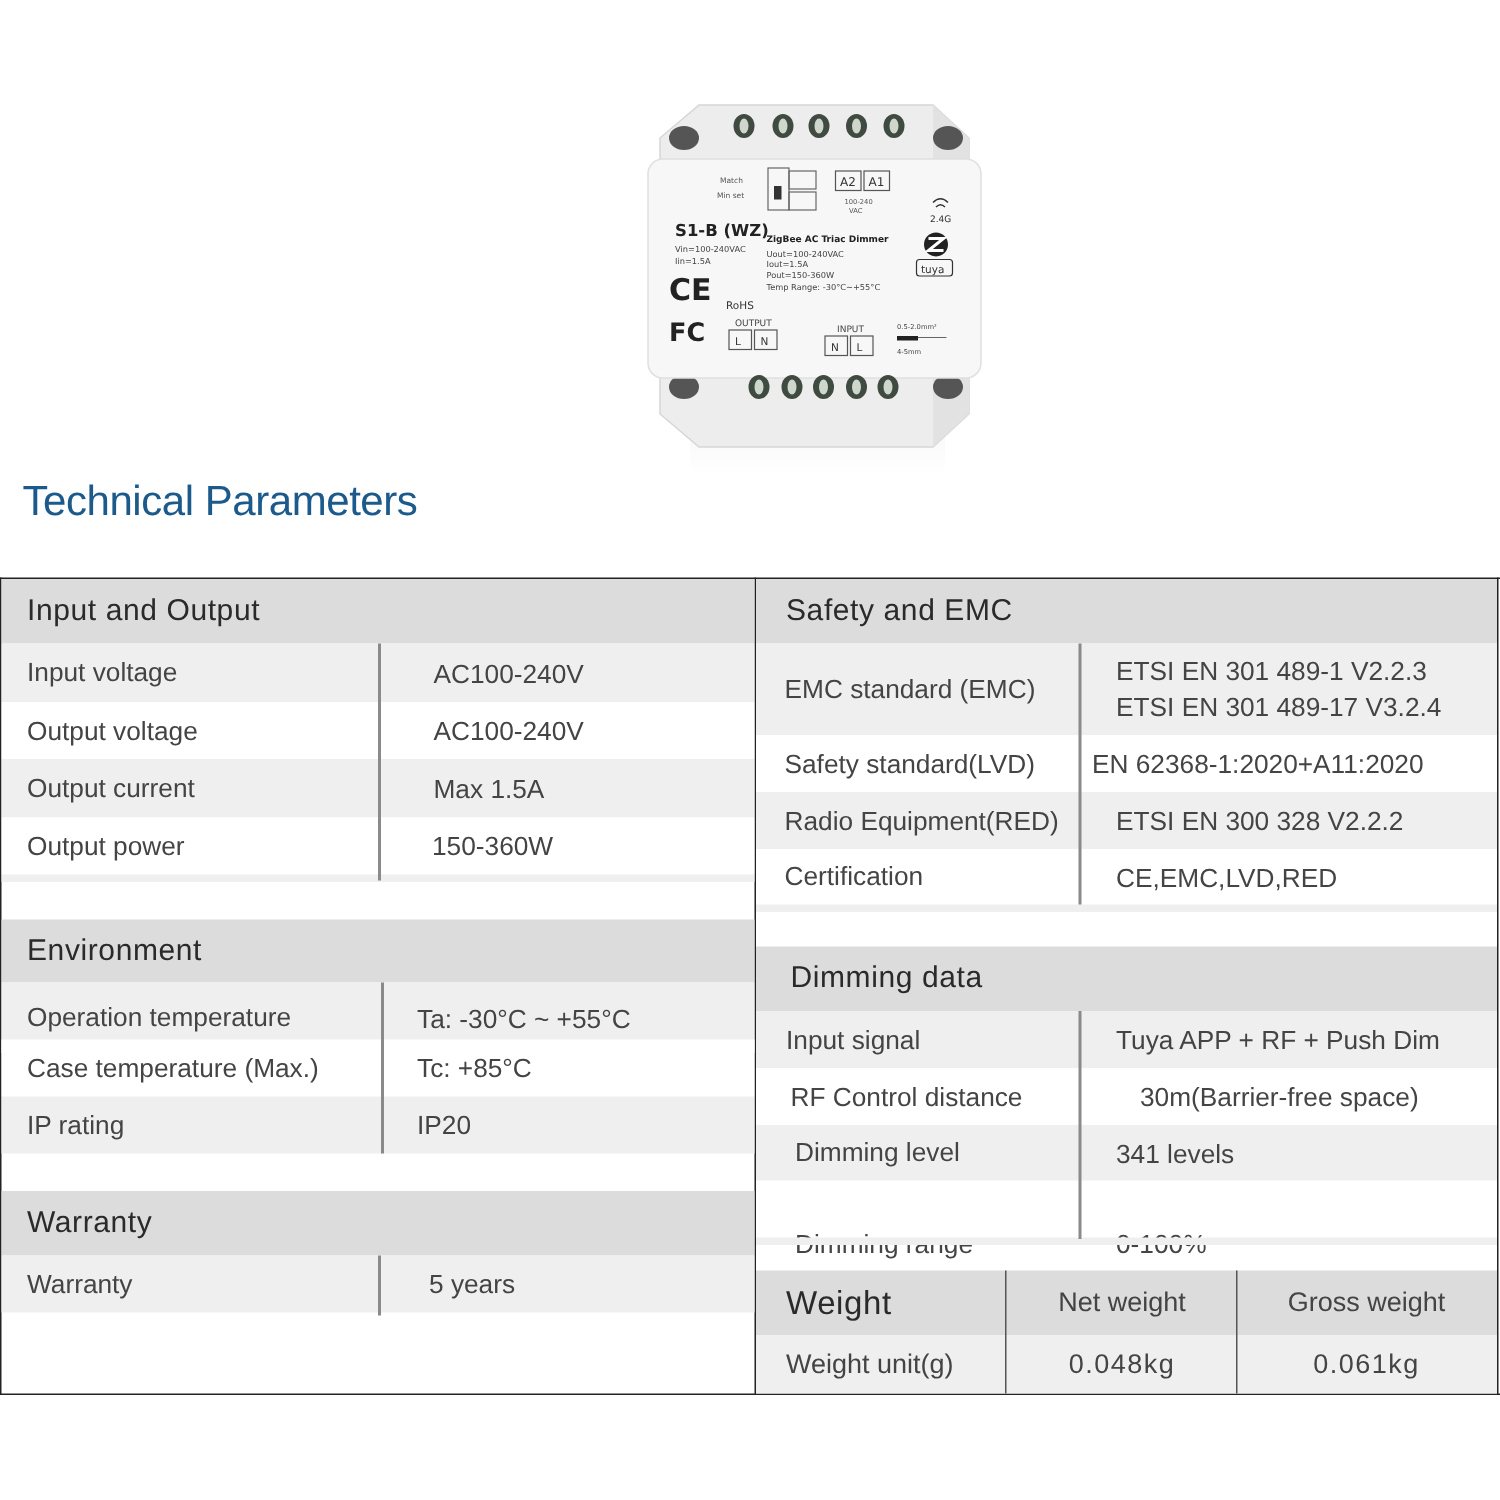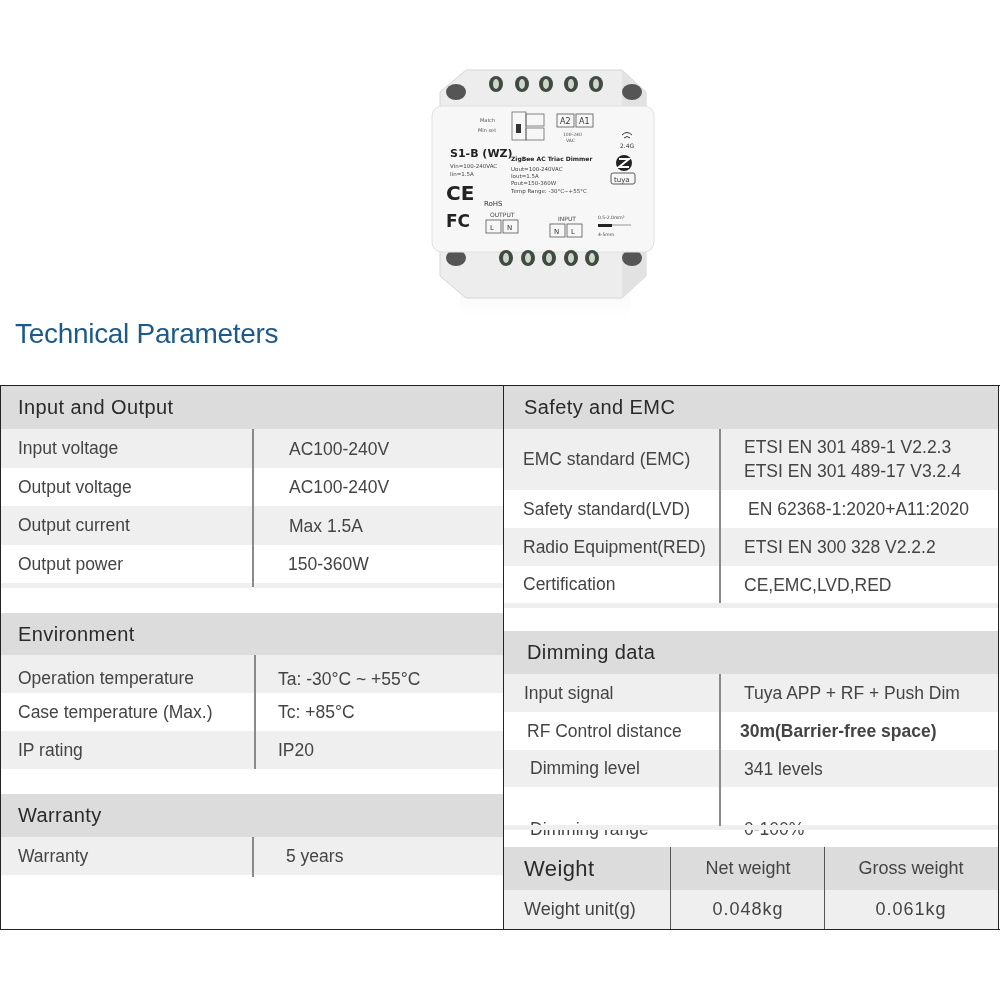--- a/index.html
+++ b/index.html
@@ -204,21 +204,21 @@
 
   <div>
     <div class="sec-head" style="top:386px;height:43px;padding-left:20px;">Safety and EMC</div>
     <div class="row shade" style="top:429px;height:61px;">
       <span class="cell-label" style="padding-left:19px;">EMC standard (EMC)</span>
       <span class="cell-value" style="left:240px;top:8px;">ETSI EN 301 489-1 V2.2.3</span>
       <span class="cell-value" style="left:240px;top:32px;">ETSI EN 301 489-17 V3.2.4</span>
     </div>
     <div class="row white" style="top:490px;height:38px;">
       <span class="cell-label" style="padding-left:19px;">Safety standard(LVD)</span>
-      <span class="cell-value" style="left:244px;">EN 62368-1:2020+A11:2020</span>
+      <span class="cell-value" style="left:224px;">EN 62368-1:2020+A11:2020</span>
     </div>
     <div class="row shade" style="top:528px;height:38px;">
       <span class="cell-label" style="padding-left:19px;">Radio Equipment(RED)</span>
       <span class="cell-value" style="left:240px;">ETSI EN 300 328 V2.2.2</span>
     </div>
     <div class="row white" style="top:566px;height:37px;">
       <span class="cell-label" style="padding-left:19px;">Certification</span>
       <span class="cell-value" style="left:240px;">CE,EMC,LVD,RED</span>
     </div>
     <div class="row shade" style="top:603px;height:5px;"></div>
@@ -226,21 +226,21 @@
   </div>
 
   <div>
     <div class="sec-head" style="top:631px;height:43px;padding-left:23px;">Dimming data</div>
     <div class="row shade" style="top:674px;height:38px;">
       <span class="cell-label" style="padding-left:20px;">Input signal</span>
       <span class="cell-value" style="left:240px;">Tuya APP + RF + Push Dim</span>
     </div>
     <div class="row white" style="top:712px;height:38px;">
       <span class="cell-label" style="padding-left:23px;">RF Control distance</span>
-      <span class="cell-value" style="left:236px;font-weight:bold;">30m(Barrier-free space)</span>
+      <span class="cell-value" style="left:256px;">30m(Barrier-free space)</span>
     </div>
     <div class="row shade" style="top:750px;height:37px;">
       <span class="cell-label" style="padding-left:26px;">Dimming level</span>
       <span class="cell-value" style="left:240px;">341 levels</span>
     </div>
     <div class="row white" style="top:787px;height:38px;margin-top:23px;">
       <span class="cell-label" style="padding-left:26px;">Dimming range</span>
       <span class="cell-value" style="left:240px;">0-100%</span>
     </div>
     <div class="row shade" style="top:825px;height:5px;"></div>

